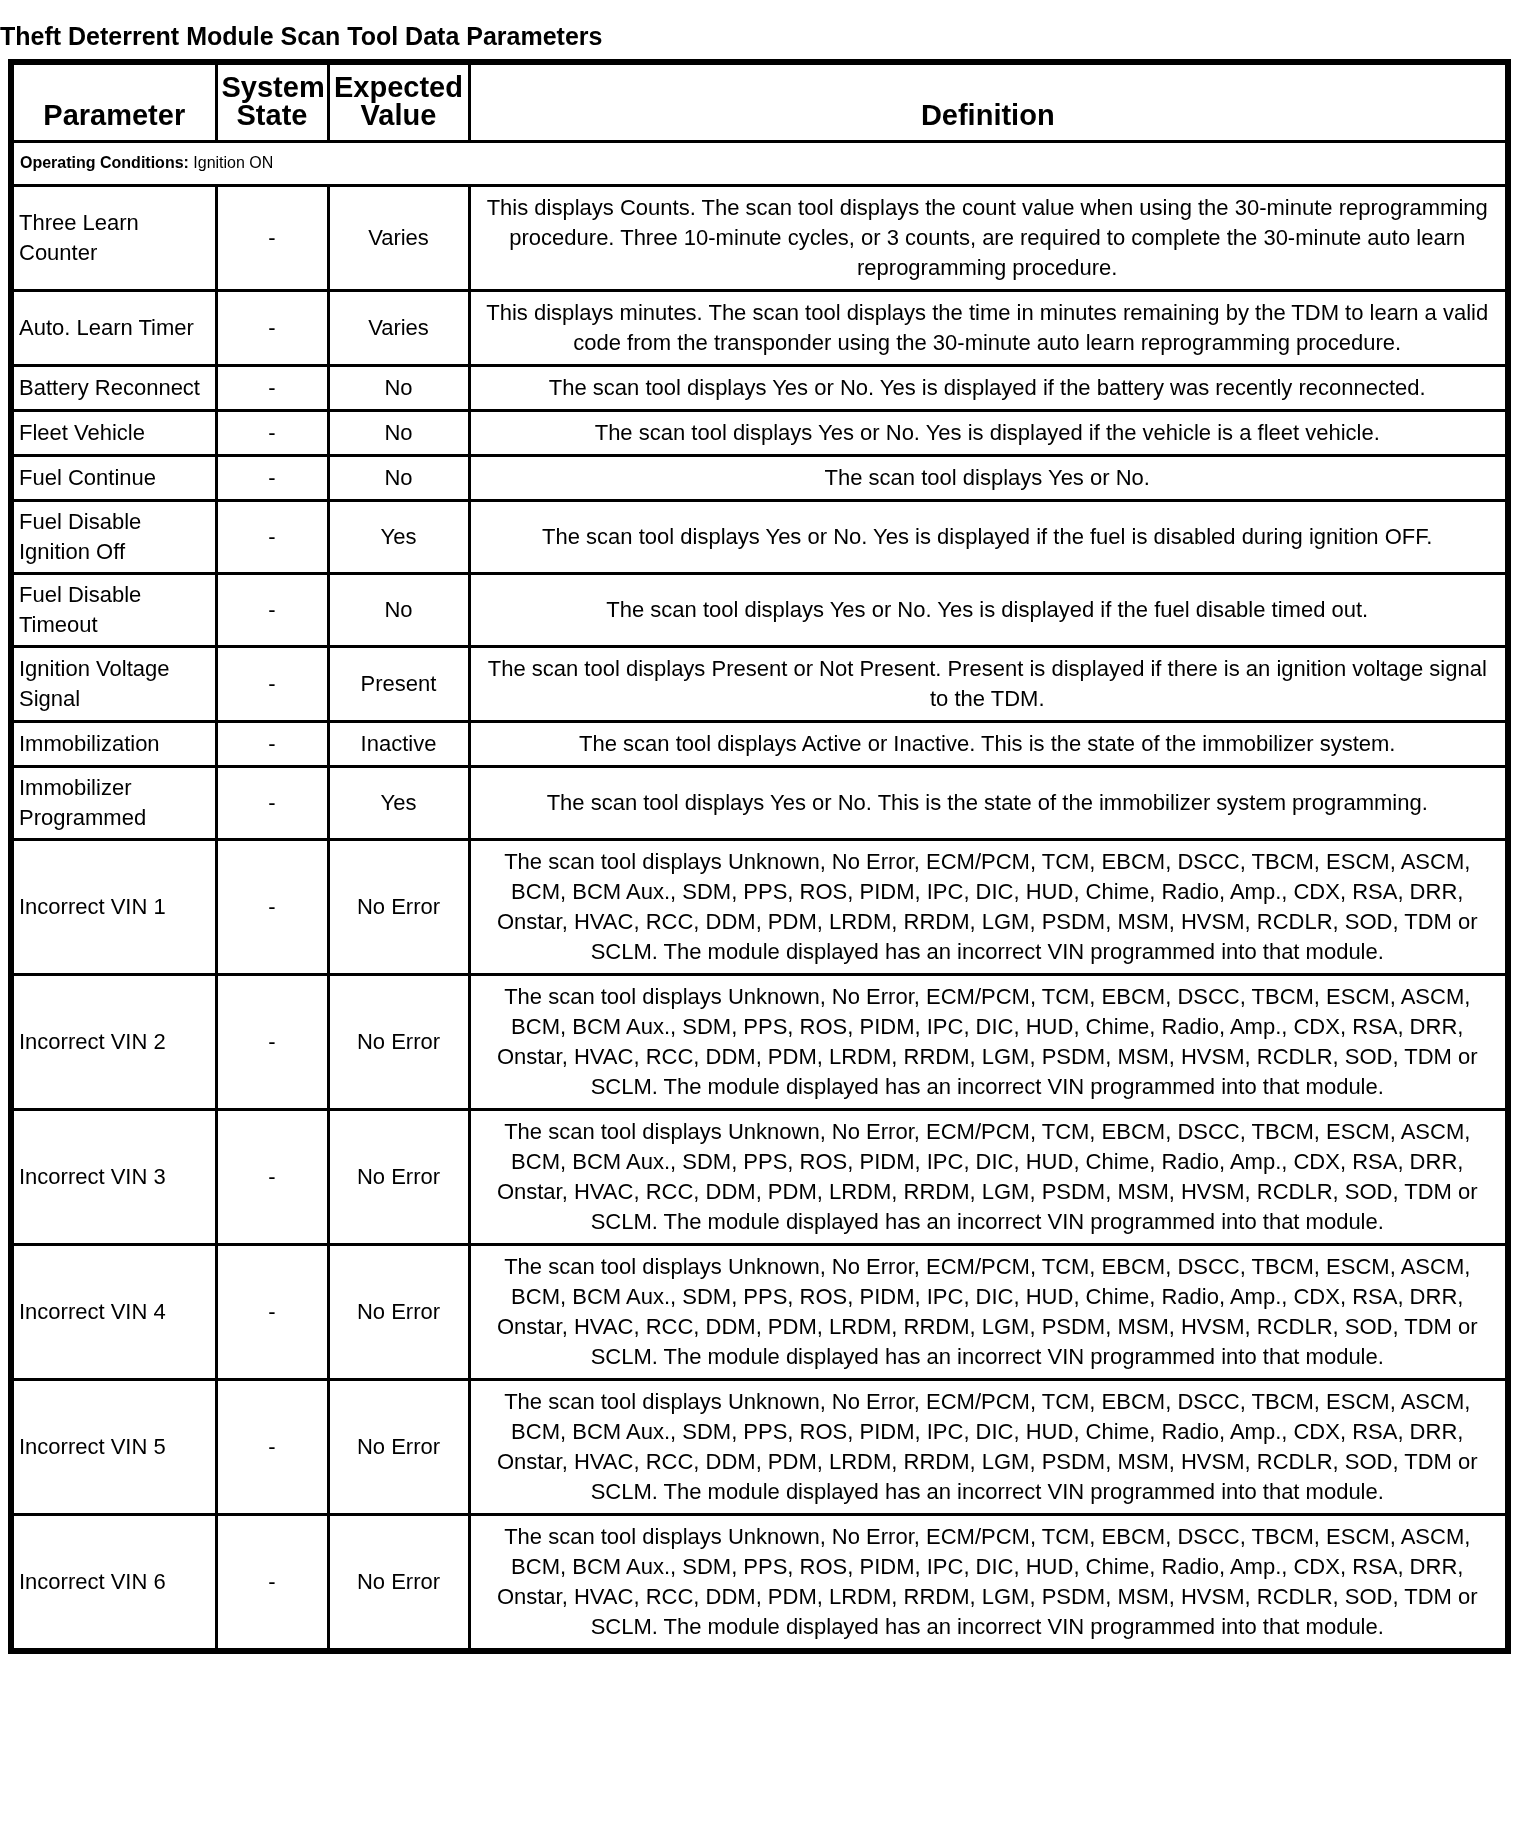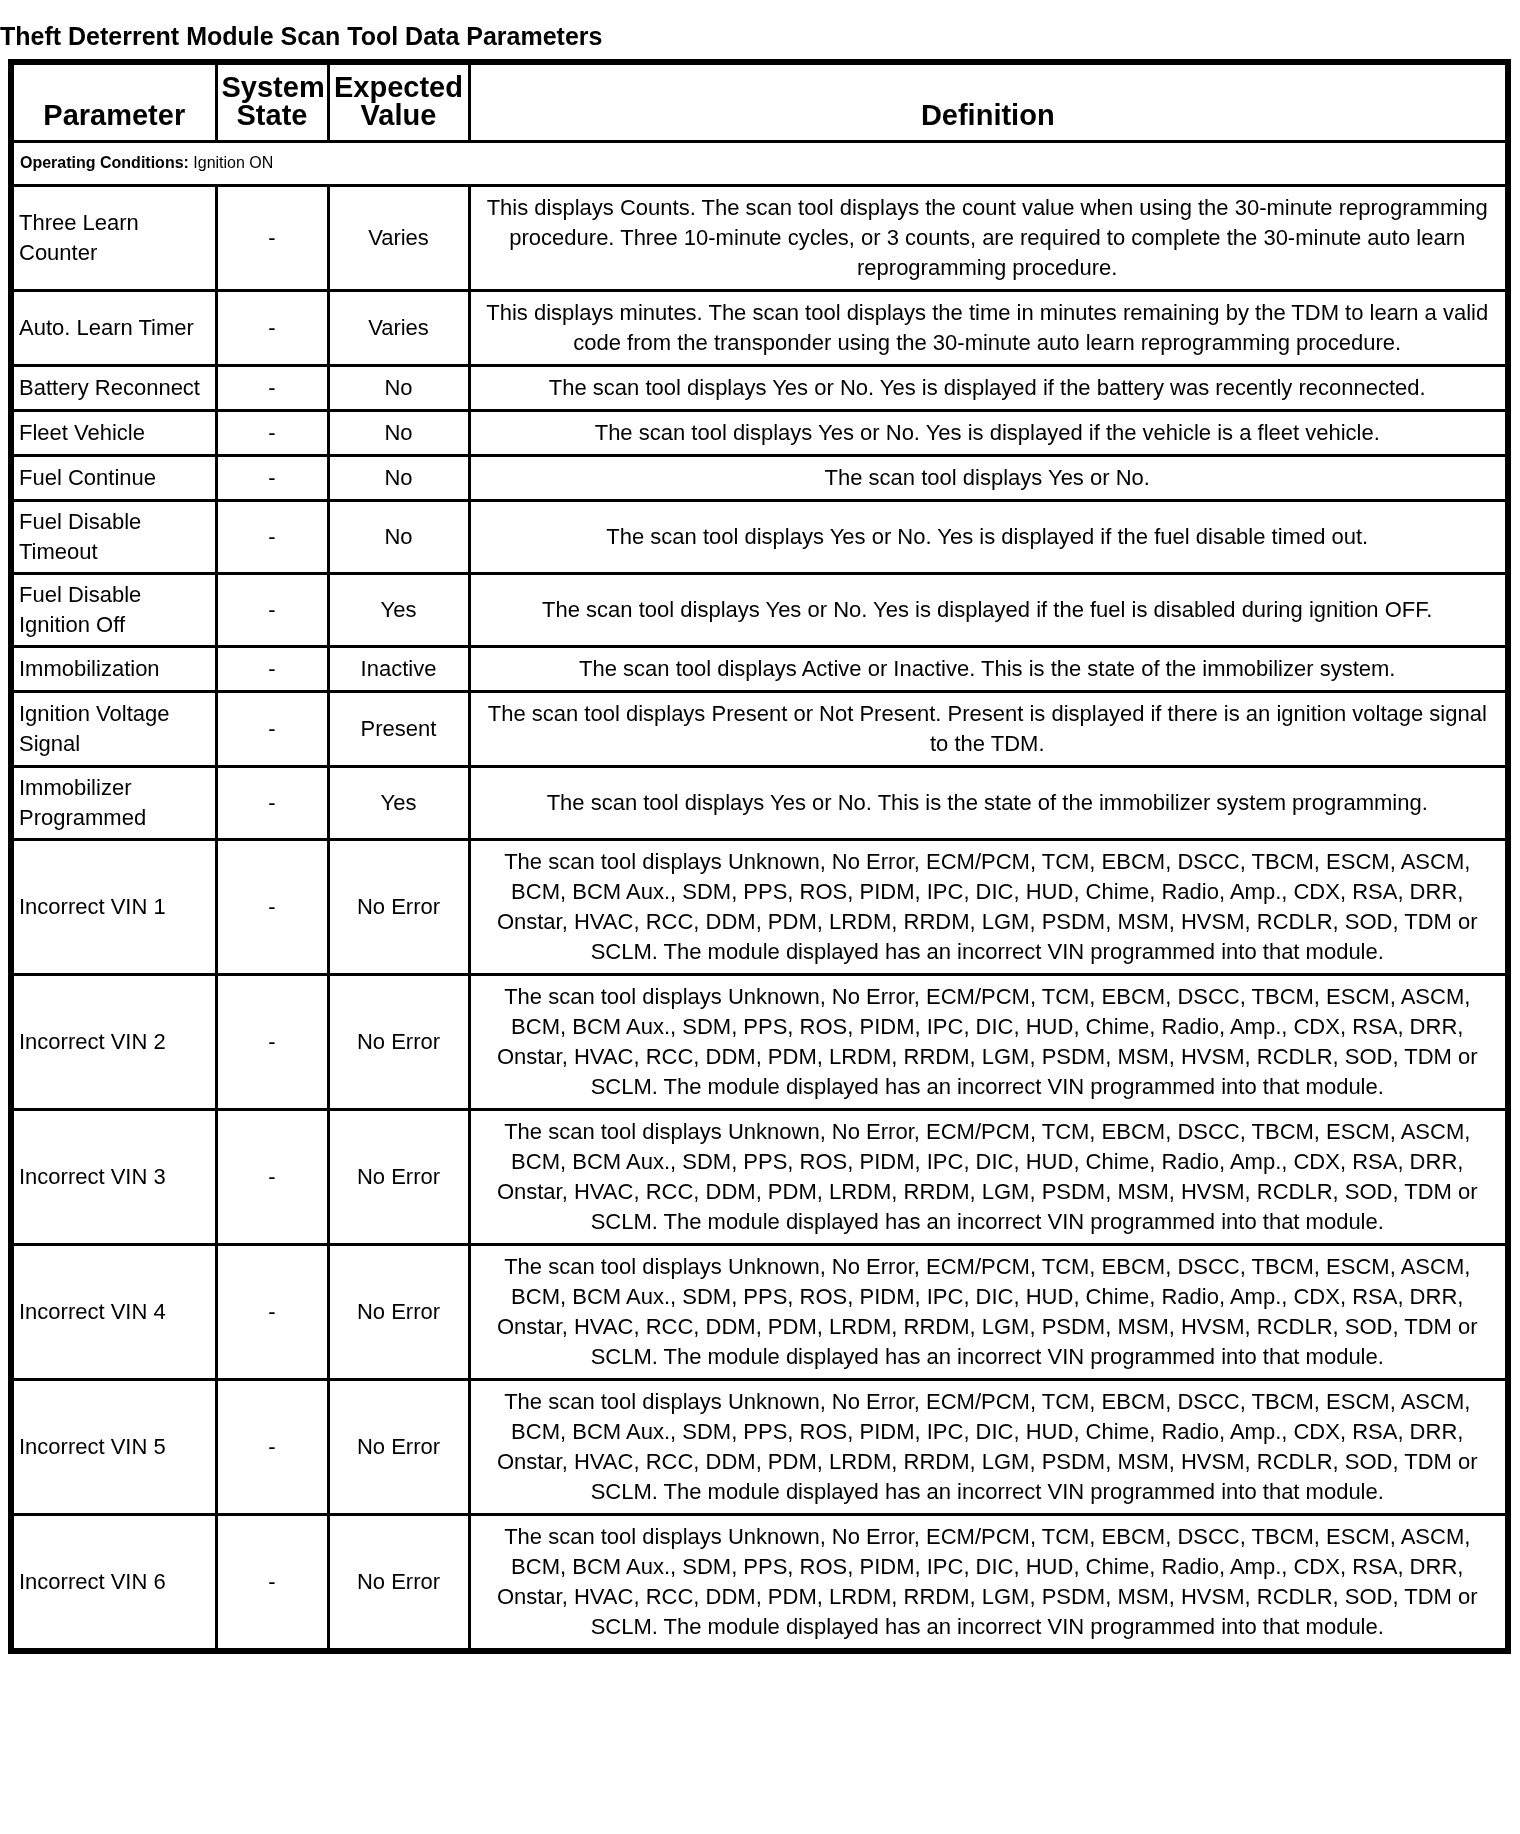--- a/index.html
+++ b/index.html
@@ -134,42 +134,42 @@
     <td class="value">No</td>
     <td class="def">The scan tool displays Yes or No. Yes is displayed if the vehicle is a fleet vehicle.</td>
   </tr>
       <tr>
     <td class="param">Fuel Continue</td>
     <td class="state">-</td>
     <td class="value">No</td>
     <td class="def">The scan tool displays Yes or No.</td>
   </tr>
       <tr>
-    <td class="param">Fuel Disable Timeout</td>
-    <td class="state">-</td>
-    <td class="value">No</td>
-    <td class="def">The scan tool displays Yes or No. Yes is displayed if the fuel disable timed out.</td>
-  </tr>
-      <tr>
     <td class="param">Fuel Disable Ignition Off</td>
     <td class="state">-</td>
     <td class="value">Yes</td>
     <td class="def">The scan tool displays Yes or No. Yes is displayed if the fuel is disabled during ignition OFF.</td>
   </tr>
       <tr>
+    <td class="param">Fuel Disable Timeout</td>
+    <td class="state">-</td>
+    <td class="value">No</td>
+    <td class="def">The scan tool displays Yes or No. Yes is displayed if the fuel disable timed out.</td>
+  </tr>
+      <tr>
+    <td class="param">Ignition Voltage Signal</td>
+    <td class="state">-</td>
+    <td class="value">Present</td>
+    <td class="def">The scan tool displays Present or Not Present. Present is displayed if there is an ignition voltage signal to the TDM.</td>
+  </tr>
+      <tr>
     <td class="param">Immobilization</td>
     <td class="state">-</td>
     <td class="value">Inactive</td>
     <td class="def">The scan tool displays Active or Inactive. This is the state of the immobilizer system.</td>
-  </tr>
-      <tr>
-    <td class="param">Ignition Voltage Signal</td>
-    <td class="state">-</td>
-    <td class="value">Present</td>
-    <td class="def">The scan tool displays Present or Not Present. Present is displayed if there is an ignition voltage signal to the TDM.</td>
   </tr>
       <tr>
     <td class="param">Immobilizer Programmed</td>
     <td class="state">-</td>
     <td class="value">Yes</td>
     <td class="def">The scan tool displays Yes or No. This is the state of the immobilizer system programming.</td>
   </tr>
       <tr>
     <td class="param">Incorrect VIN 1</td>
     <td class="state">-</td>

